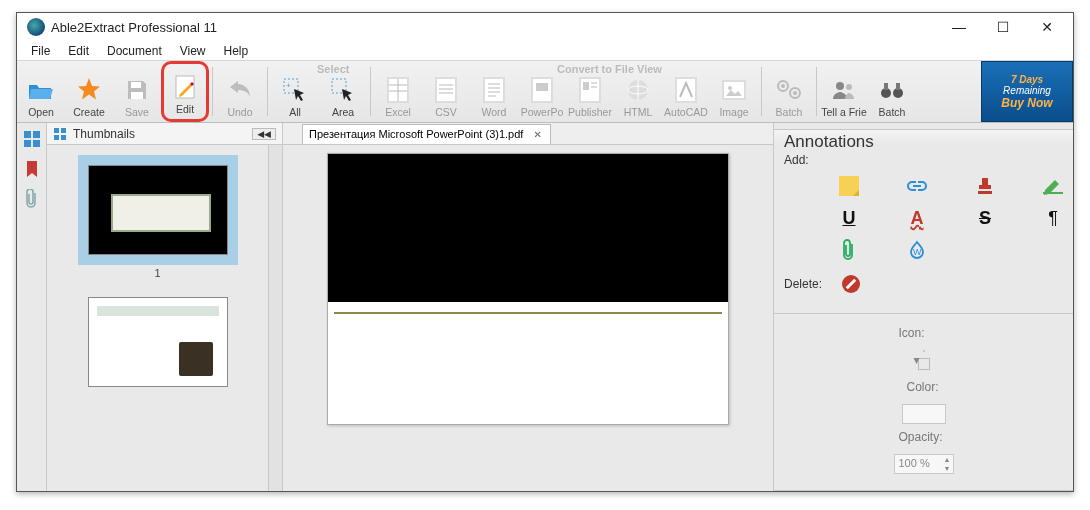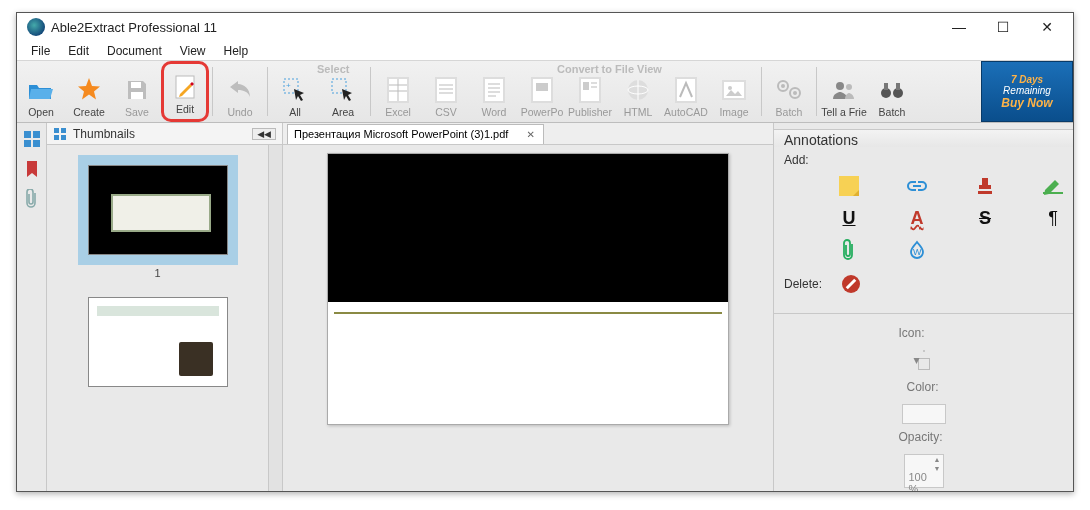--- a/index.html
+++ b/index.html
@@ -34,29 +34,29 @@
 .tframe { padding: 4px; }
 .timg { width: 140px; height: 90px; border: 1px solid #888; background: #000; position: relative; }
 .timg.slide1::after { content:""; position:absolute; left:22px; top:28px; width:96px; height:34px; background:#f0f0e8; border:2px solid #9a8; }
 .timg.slide2 { background:#fff; }
 .timg.slide2::before { content:""; position:absolute; left:8px; top:8px; right:8px; height:10px; background:#d9e5dc; }
 .timg.slide2::after { content:""; position:absolute; right:14px; bottom:10px; width:34px; height:34px; background:#3a3024; border-radius:2px; }
 .tnum { font-size: 11px; color: #444; margin-top: 2px; }
 .thumbs-scroll { width: 14px; background: #e2e2e2; border-left: 1px solid #c8c8c8; }
 .center { flex: 1; display: flex; flex-direction: column; background: #e9e9e9; }
 .tabbar { height: 22px; background: #eee; border-bottom: 1px solid #c8c8c8; display: flex; align-items: center; }
-.doc-tab { background: #fff; border: 1px solid #bbb; border-bottom: none; height: 20px; display: flex; align-items: center; font-size: 11px; padding: 0 6px; gap: 16px; margin-left: 4px; }
+.doc-tab { background: #fff; border: 1px solid #bbb; border-bottom: none; height: 20px; display: flex; align-items: center; font-size: 11px; padding: 0 6px; gap: 8px; margin-left: 19px; }
 .doc-tab .x { font-size: 10px; color: #666; padding: 0 2px; }
 .page-view { flex: 1; background: #e9e9e9; padding: 8px; display: flex; align-items: flex-start; justify-content: center; overflow: hidden; }
 .page { width: 402px; background: #fff; border: 1px solid #aaa; box-shadow: 1px 1px 3px rgba(0,0,0,.2); }
 .page .blk { height: 148px; background: #000; }
 .page .line { height: 2px; background: #8a8a44; margin: 10px 6px; }
 .right { width: 300px; background: #e9e9e9; border-left: 1px solid #c8c8c8; display: flex; flex-direction: column; overflow: hidden; }
 .panel { border-bottom: 1px solid #c8c8c8; padding: 6px 10px 10px; }
-.panel-title { font-size: 14px; color: #333; border-top: 1px solid #c8c8c8; padding-top: 2px; margin: 0 -10px 6px; padding-left: 10px; background: linear-gradient(#f3f3f3,#e7e7e7); height: 18px; }
+.panel-title { font-size: 17px; color: #333; border-top: 1px solid #c8c8c8; padding-top: 2px; margin: 0 -10px 6px; padding-left: 10px; background: linear-gradient(#f3f3f3,#e7e7e7); height: 18px; }
 .ann-row { display: flex; align-items: center; gap: 10px; font-size: 12px; color: #333; margin-bottom: 8px; }
 .ann-grid { display: grid; grid-template-columns: repeat(4, 50px); gap: 10px 18px; margin-left: 52px; }
 .ann-cell { width: 26px; height: 22px; display: flex; align-items: center; justify-content: center; font-size: 18px; }
 .prop-row { display: flex; align-items: center; font-size: 12px; color: #777; margin: 6px 0; gap: 10px; flex-direction: column; }
 .prop-row .field { border: 1px solid #c8c8c8; background: #f7f7f7; height: 20px; }
 svg { display: block; }
 </style>
 </head>
 <body>
 
@@ -418,21 +418,21 @@
               <span style="position:absolute;right:4px;top:2px;color:#888">▾</span>
             </div>
         </div>
         <div class="prop-row">
           <span style="width:12px;height:12px;border:1px solid #bbb;display:inline-block"></span>
           <span style="width:34px">Color:</span>
           <div class="field" style="width:44px"></div>
         </div>
         <div class="prop-row">
           <span style="width:50px">Opacity:</span>
-          <div class="field" style="width:40px;font-size:11px;color:#888;padding:16px 4px;position:relative">
+          <div class="field" style="width:60px;font-size:11px;color:#888;padding:2px 4px;position:relative">
             <span>100 %</span>
             <span style="position:absolute;right:2px;top:0;font-size:7px;line-height:9px;color:#888">▲<br>▼</span>
           </div>
         </div>
       </div>
 
       <div class="panel" style="border-bottom:none;padding-bottom:12px">
         <div class="panel-title">Comments</div>
         <div style="height:3px;background:#f7d154;margin:0 2px"></div>
       </div>

